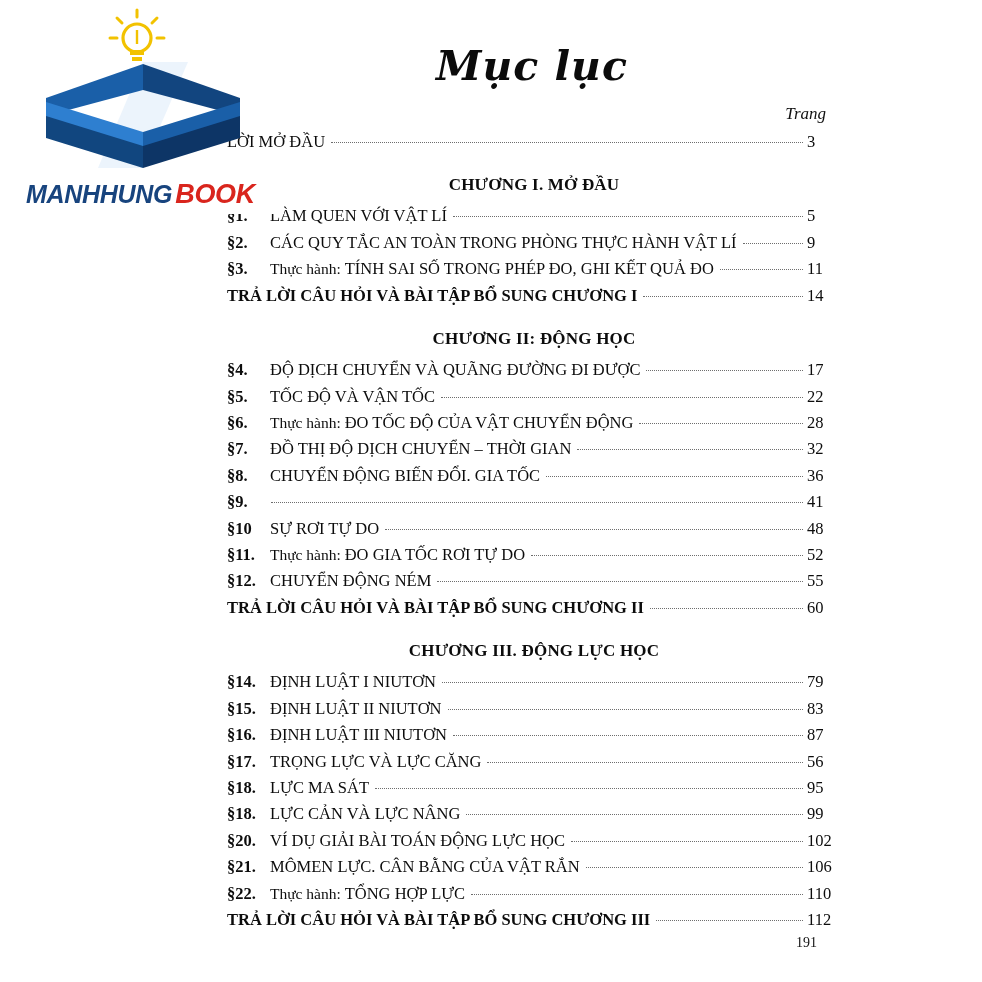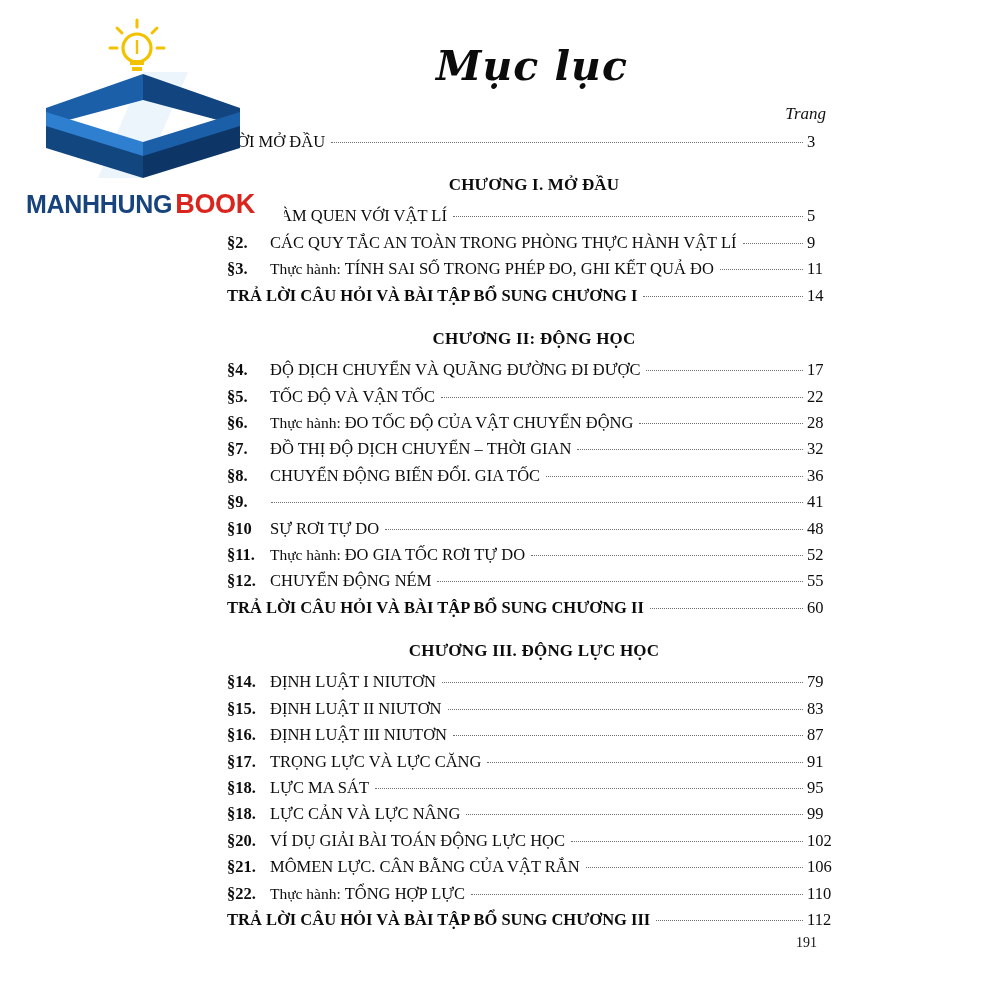--- a/index.html
+++ b/index.html
@@ -13,25 +13,26 @@
     position: relative;
     font-family: "Liberation Serif", serif;
     color: #101010;
     overflow: hidden;
   }
 
   
   #watermark {
     position: absolute;
     left: 8px;
-    top: 16px;
+    top: 6px;
     width: 290px;
     height: 210px;
     z-index: 5;
     pointer-events: none;
+    font-style: italic;
   }
   #wm-bulb {
     position: absolute;
     left: 98px;
     top: 2px;
     width: 62px;
     height: 62px;
   }
   #wm-book {
     position: absolute;
@@ -277,21 +278,21 @@
       <div class="row">
         <span class="num">§16.</span>
         <span class="txt">ĐỊNH LUẬT III NIUTƠN</span>
         <span class="dots"></span>
         <span class="pg">87</span>
       </div>
       <div class="row">
         <span class="num">§17.</span>
         <span class="txt">TRỌNG LỰC VÀ LỰC CĂNG</span>
         <span class="dots"></span>
-        <span class="pg">91</span>
+        <span class="pg">56</span>
       </div>
       <div class="row">
         <span class="num">§18.</span>
         <span class="txt">LỰC MA SÁT</span>
         <span class="dots"></span>
         <span class="pg">95</span>
       </div>
       <div class="row">
         <span class="num">§18.</span>
         <span class="txt">LỰC CẢN VÀ LỰC NÂNG</span>

